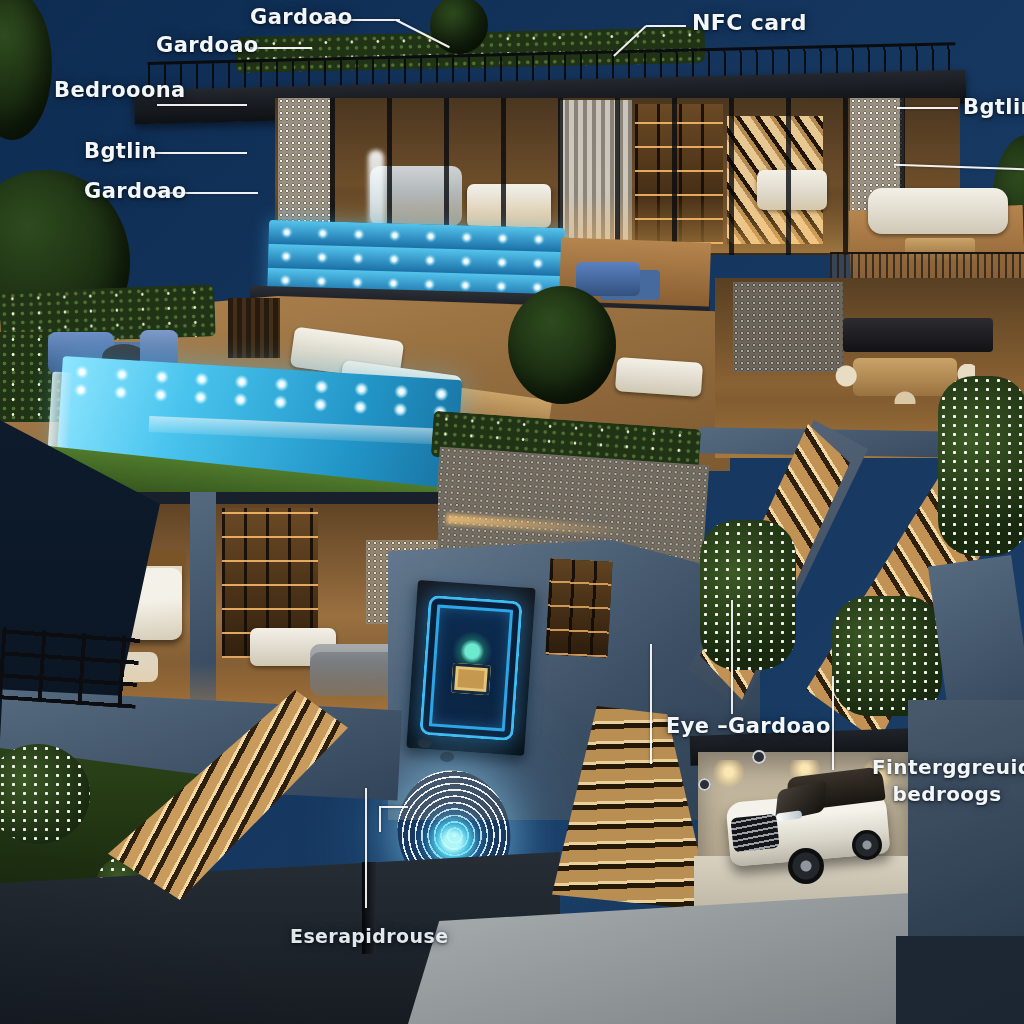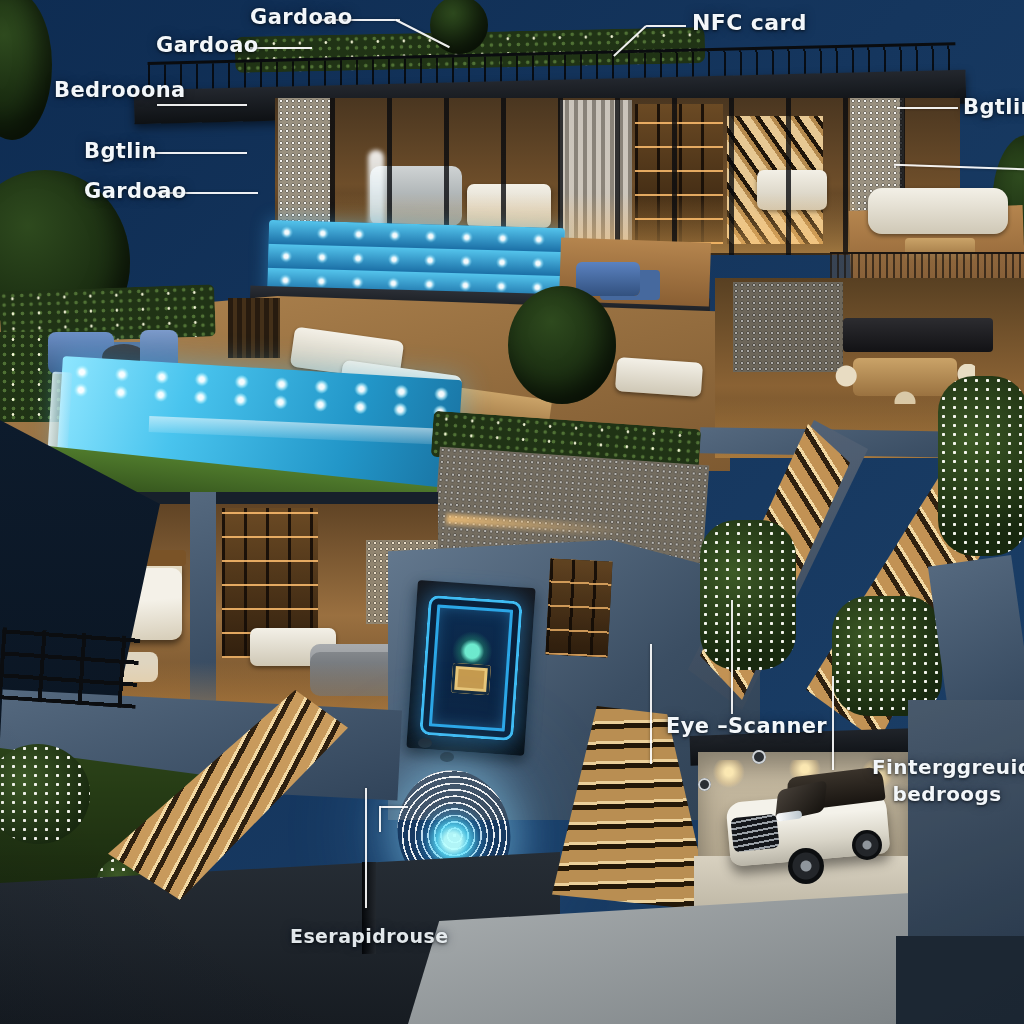--- a/index.html
+++ b/index.html
@@ -198,20 +198,20 @@
   <div class="vline" style="left:379px;top:806px;height:26px;"></div>
   <div class="vline" style="left:365px;top:788px;height:120px;width:2px;"></div>
 
   <div class="lbl" style="left:250px;top:5px;">Gardoao</div>
   <div class="lbl" style="left:156px;top:33px;">Gardoao</div>
   <div class="lbl" style="left:692px;top:10px;font-size:22px;">NFC card</div>
   <div class="lbl" style="left:54px;top:78px;">Bedrooona</div>
   <div class="lbl" style="left:84px;top:139px;">Bgtlin</div>
   <div class="lbl" style="left:84px;top:179px;">Gardoao</div>
   <div class="lbl" style="left:963px;top:95px;">Bgtlin</div>
-  <div class="lbl" style="left:666px;top:714px;">Eye –Scanner</div>
+  <div class="lbl" style="left:666px;top:714px;">Eye –Gardoao</div>
   <div class="lbl" style="left:872px;top:754px;width:150px;text-align:center;font-size:20px;line-height:1.35;white-space:normal;">
     <span>Finterggreuid</span><br>
     <span>bedroogs</span>
   </div>
   <div class="lbl" style="left:290px;top:925px;font-size:19px;color:rgba(238,243,247,.95);">Eserapidrouse</div>
 
 </div>
 
 </body></html>

